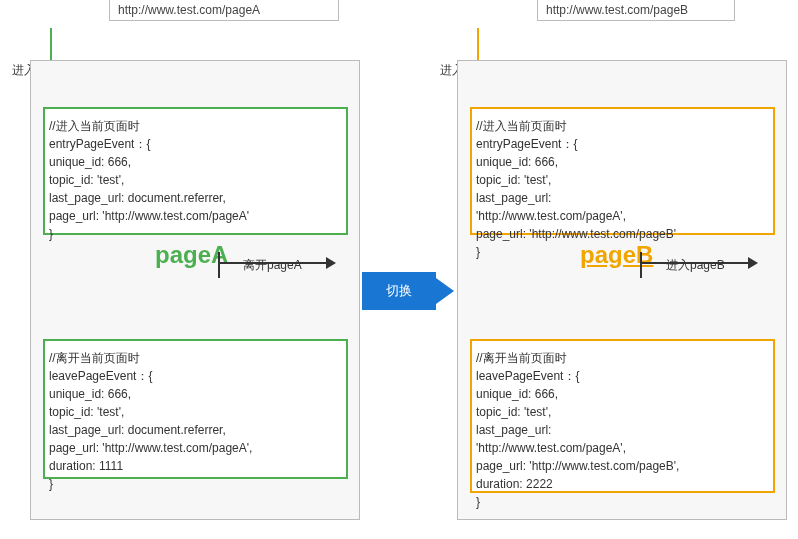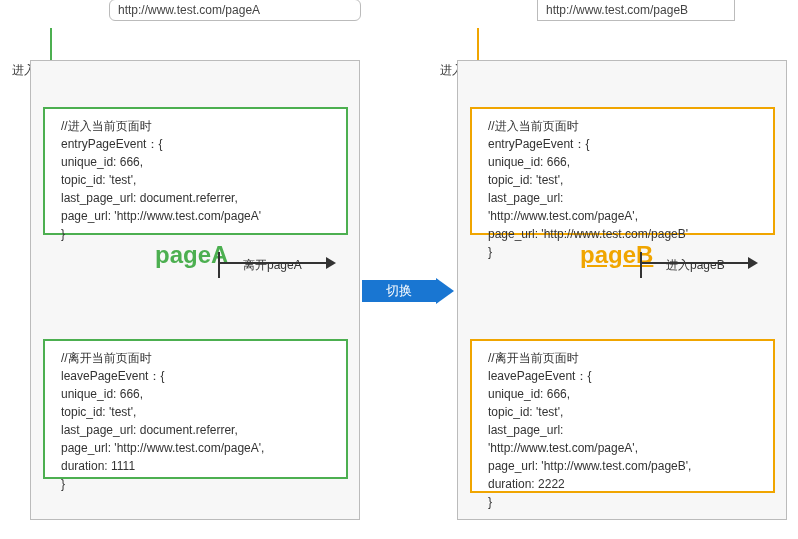--- a/index.html
+++ b/index.html
@@ -25,35 +25,35 @@
     top: -1px;
     height: 22px;
     background: #fff;
     border: 1px solid #bbb;
     display: flex;
     align-items: center;
     padding: 0 8px;
     font-size: 12px;
     color: #444;
   }
-  .url-a { left: 109px; width: 252px; border-radius: 6px; }
+  .url-a { left: 109px; width: 230px; }
   .url-b { left: 537px; width: 198px; }
   .enter-label {
     position: absolute;
     font-size: 12px;
     color: #333;
   }
   .enter-label-a { left: 12px; top: 62px; }
   .enter-label-b { left: 440px; top: 62px; }
   .code-box {
     position: absolute;
     left: 12px;
     width: 305px;
     background: #fff;
-    padding: 8px 16px;
+    padding: 8px 4px;
     font-size: 12px;
     line-height: 1.5;
     color: #333;
     white-space: pre-wrap;
   }
   .entry-box { top: 46px; height: 128px; }
   .leave-box-a { top: 278px; height: 140px; }
   .leave-box-b { top: 278px; height: 154px; }
   .border-green { border: 2px solid #4CAF50; }
   .border-orange { border: 2px solid #f0a500; }
@@ -78,21 +78,21 @@
     left: 362px;
     top: 278px;
     width: 94px;
     height: 26px;
     display: flex;
     align-items: center;
   }
   .switch-body {
     background: #1976d2;
     color: #fff;
-    height: 22px;
+    height: 38px;
     width: 74px;
     display: flex;
     align-items: center;
     justify-content: center;
     font-size: 13px;
   }
   .switch-head {
     width: 0; height: 0;
     border-top: 13px solid transparent;
     border-bottom: 13px solid transparent;

